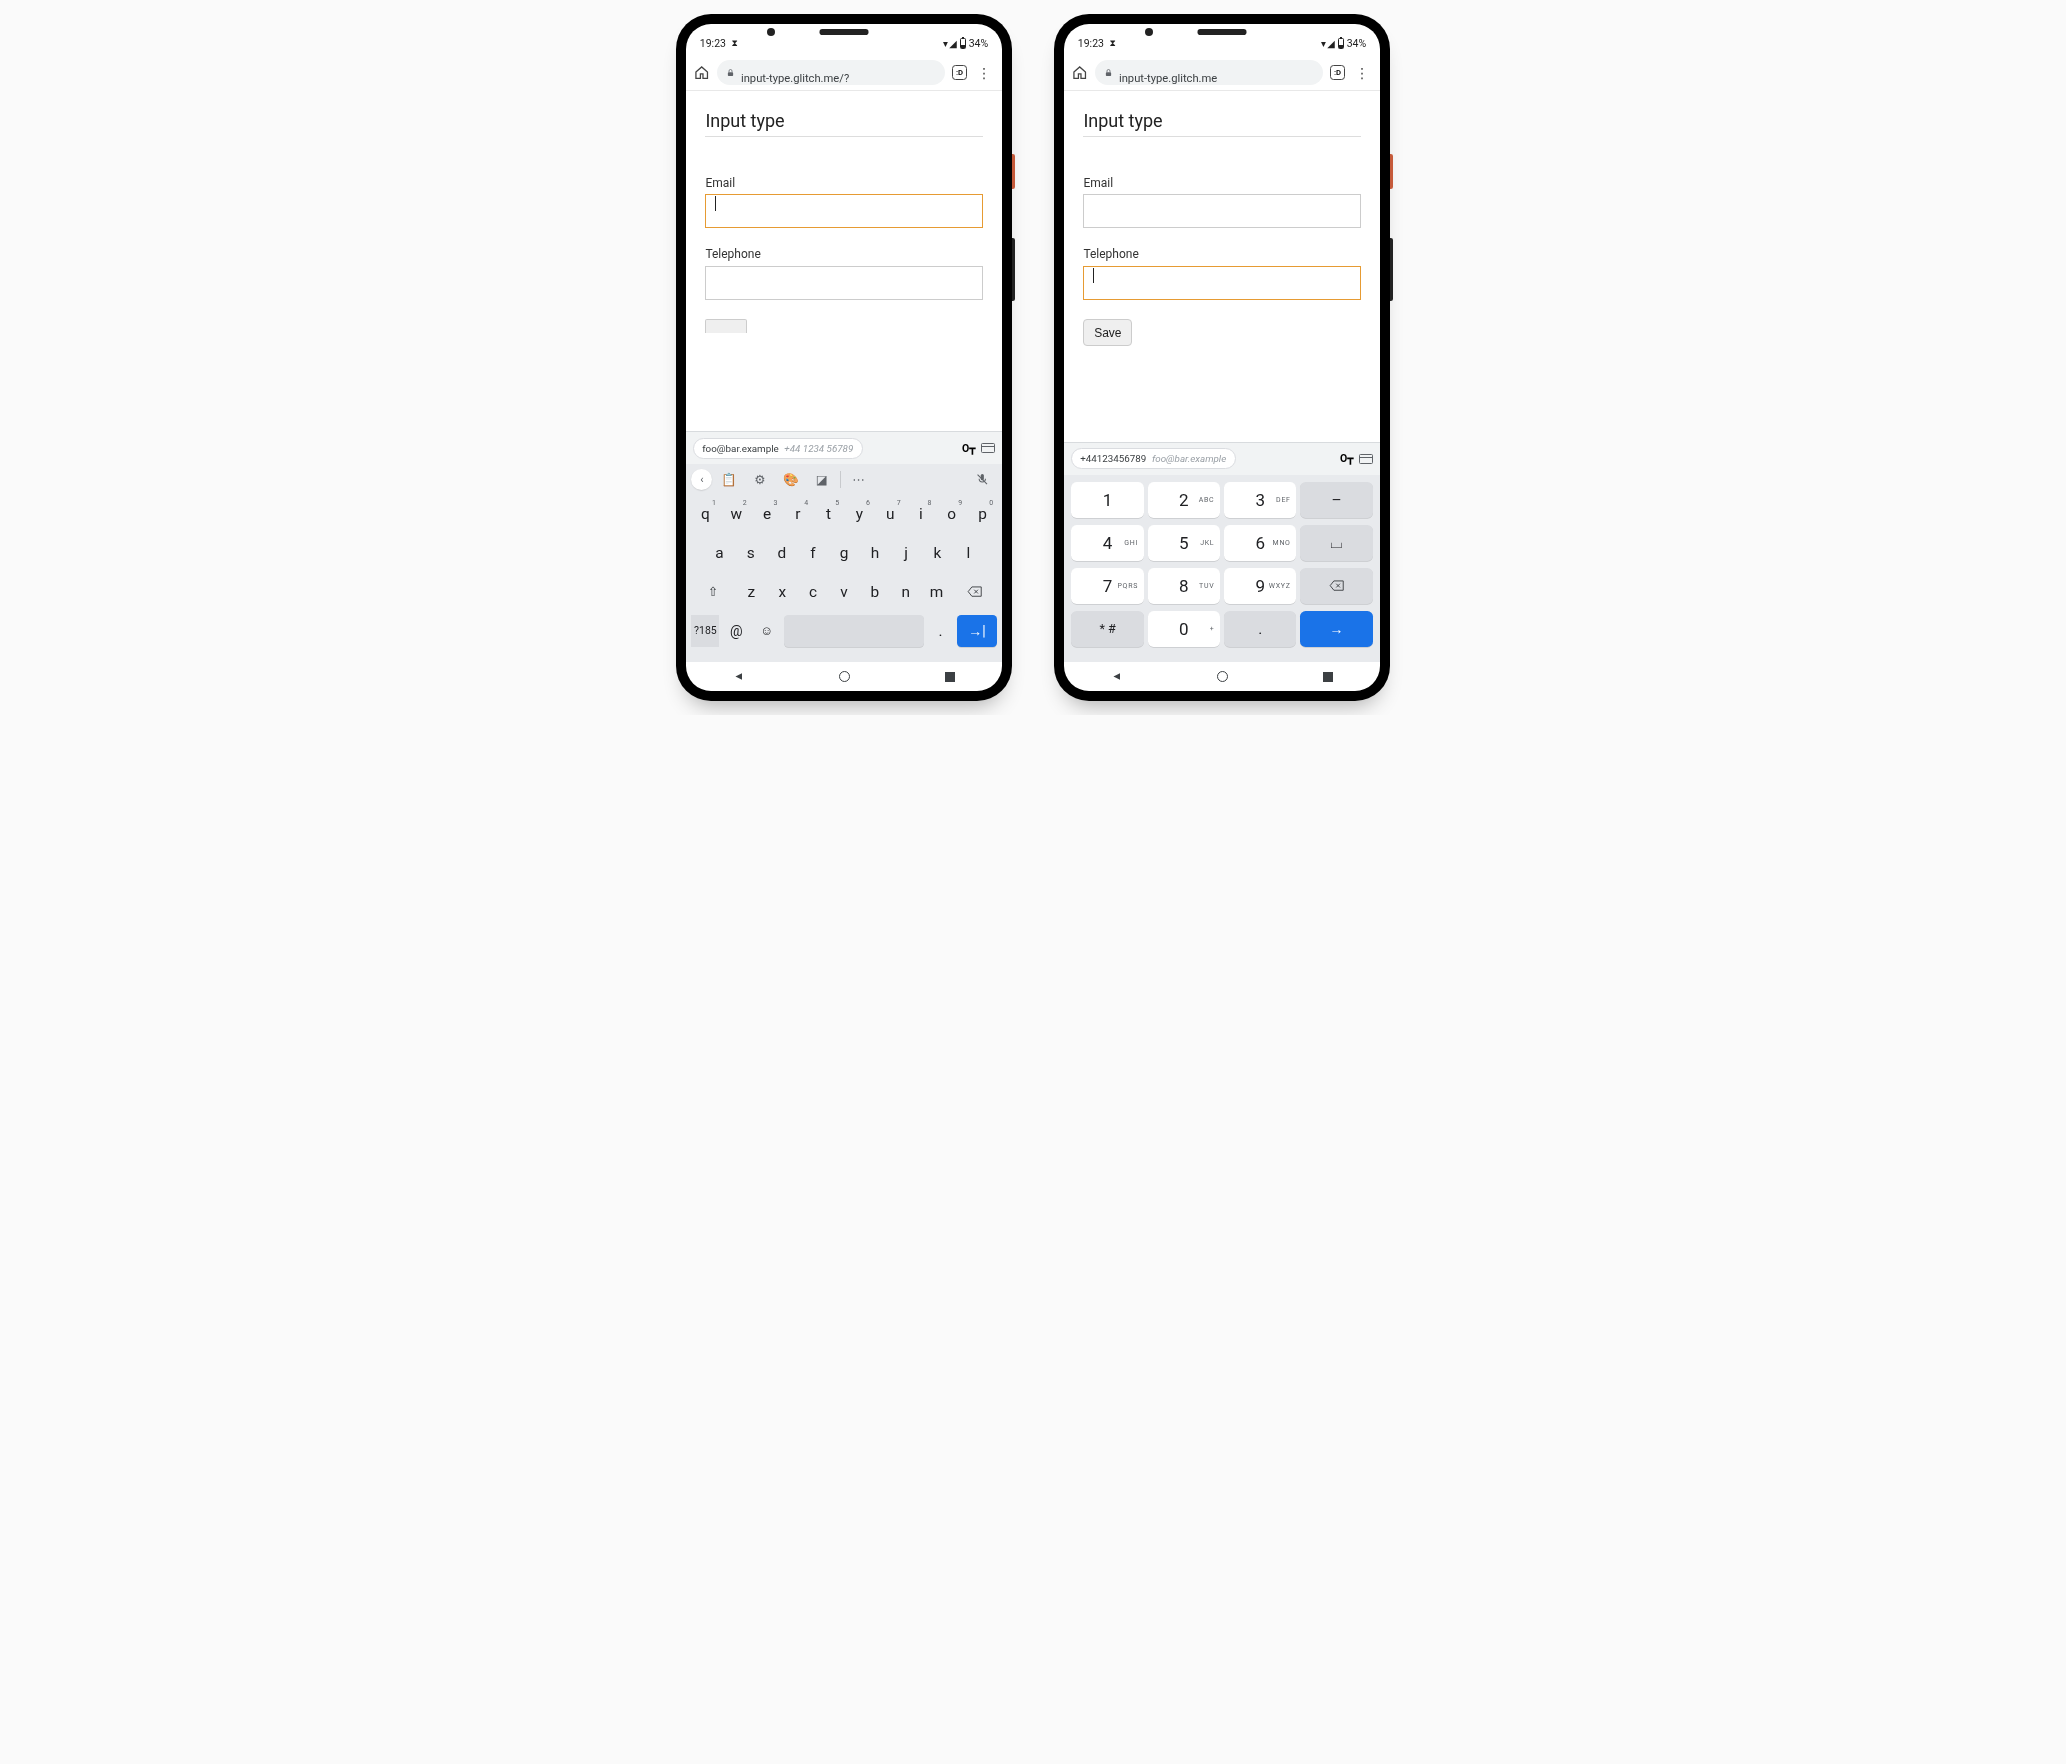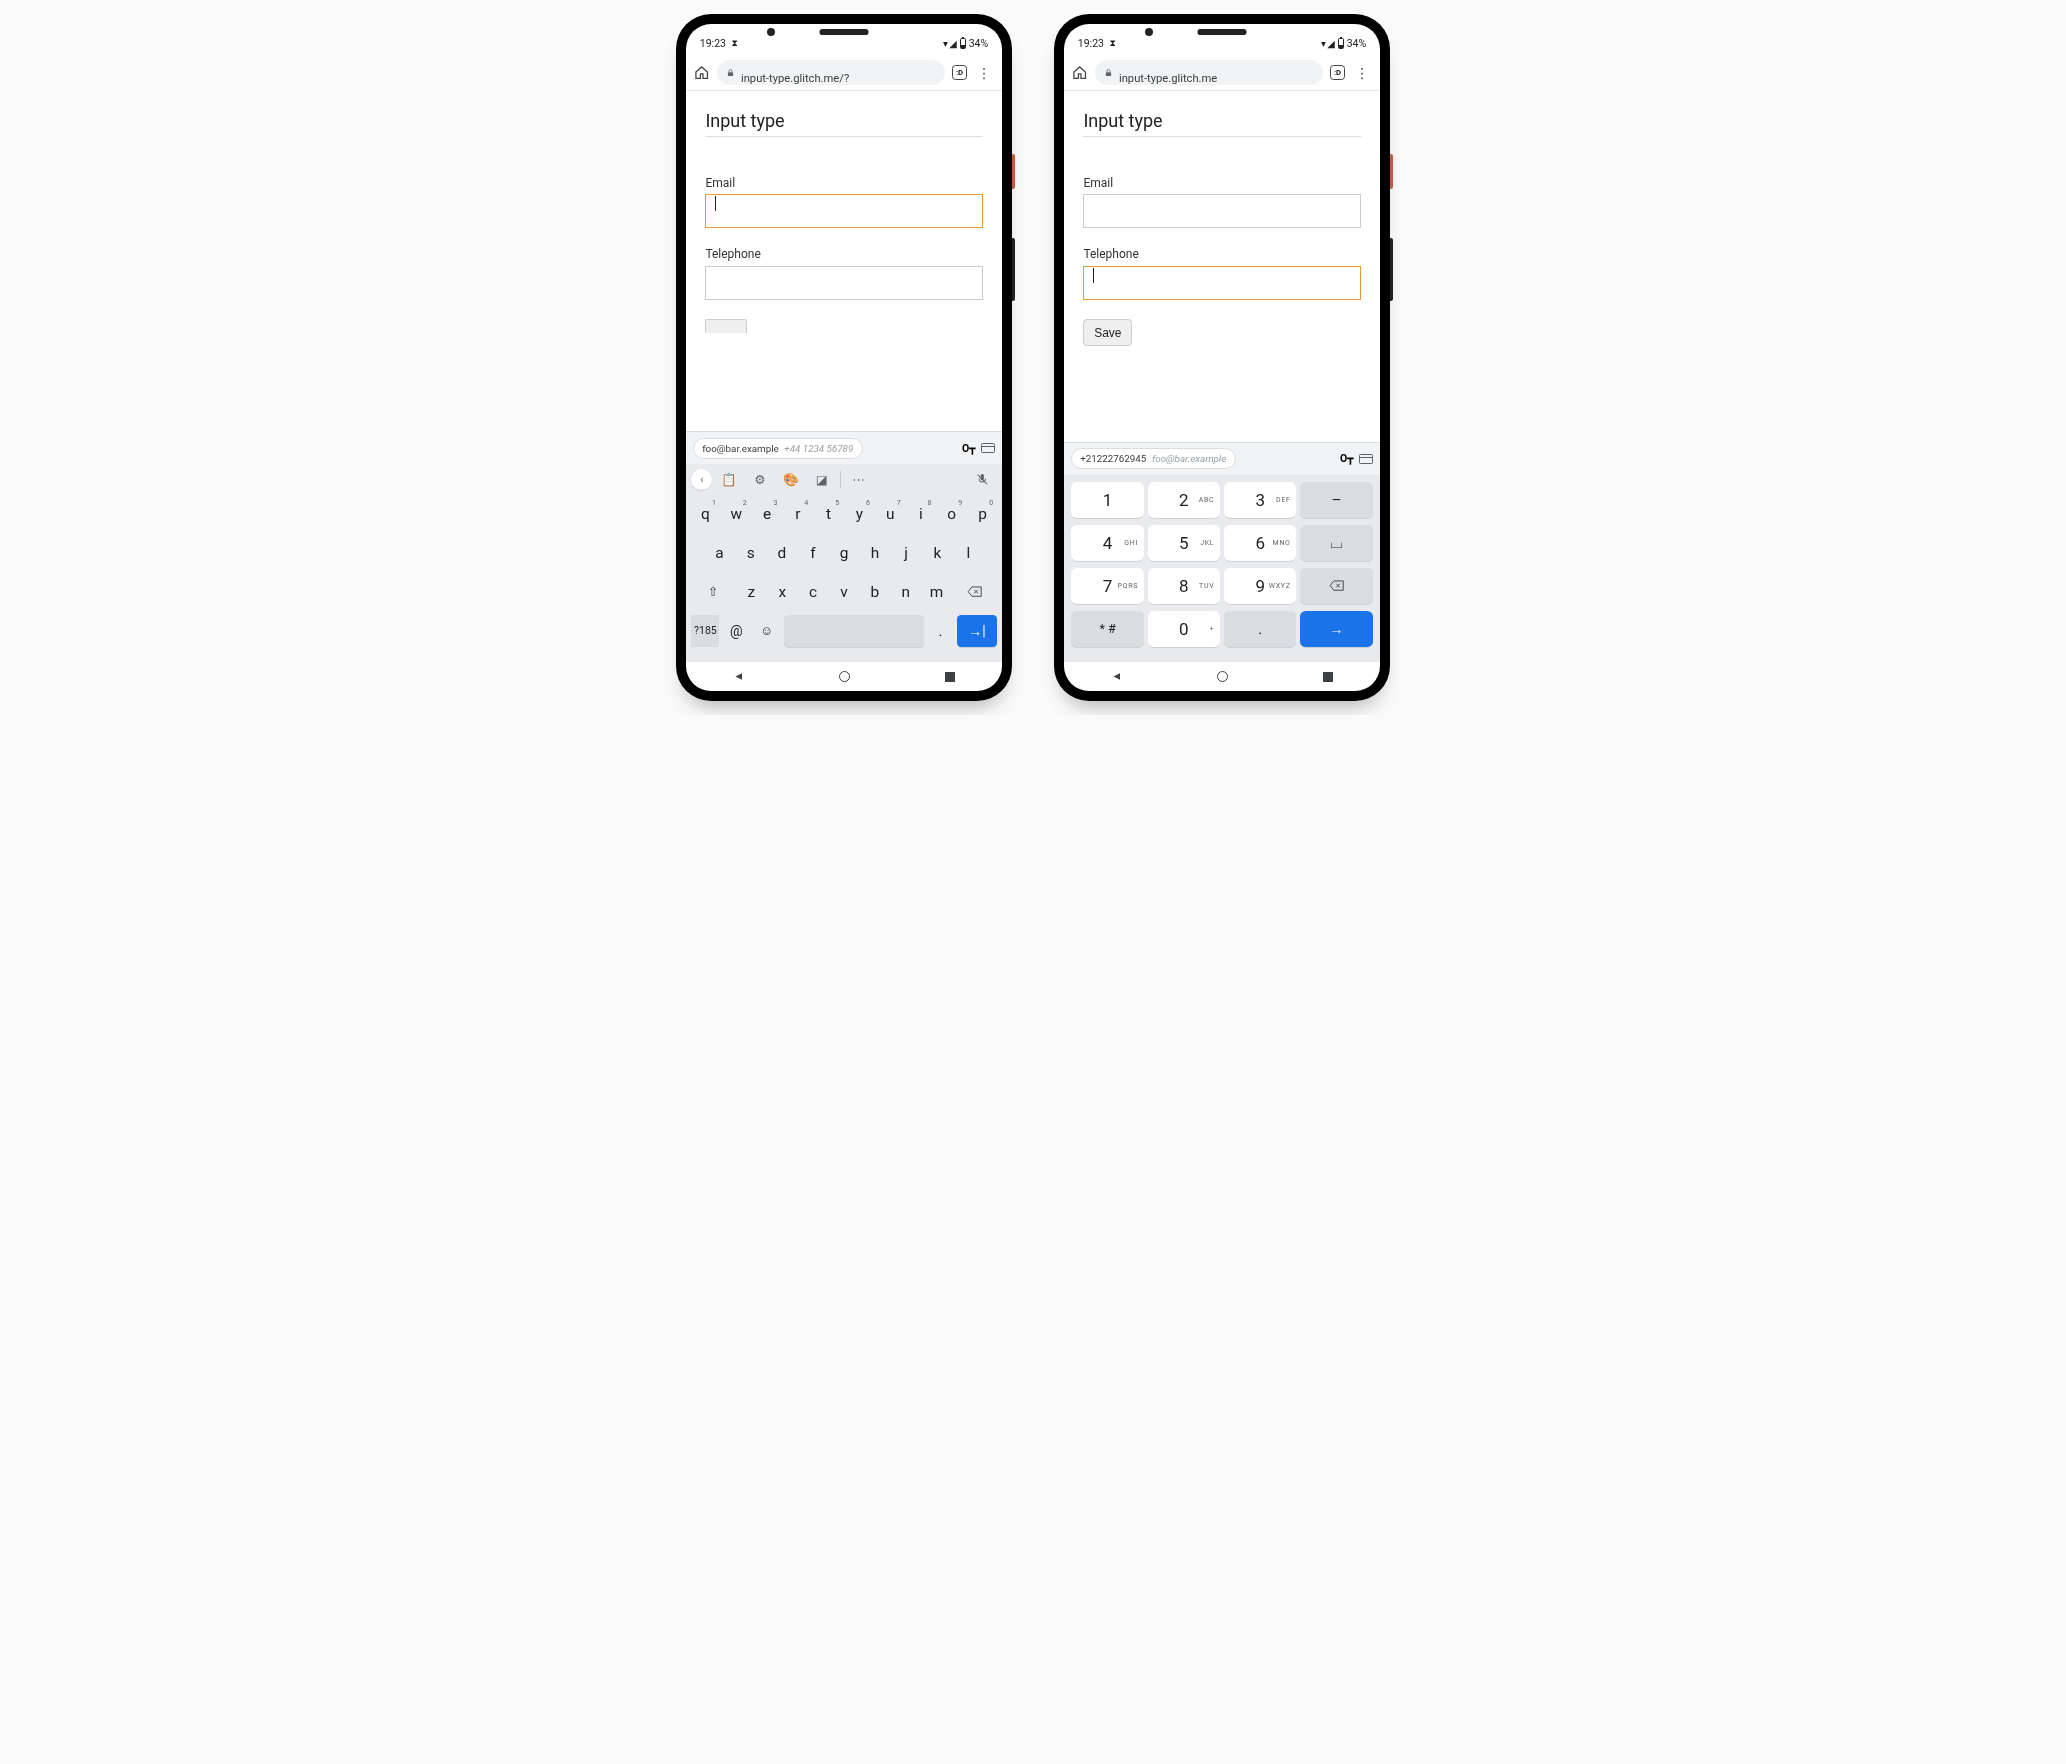--- a/index.html
+++ b/index.html
@@ -508,21 +508,21 @@
       <div class="text-input"></div>
 
       <div class="field-label">Telephone</div>
       <div class="text-input focused"><span class="cursor"></span></div>
 
       <button class="save-btn">Save</button>
     </div>
 
     <div class="suggest">
       <div class="suggest-chip">
-        <span>+21222762945</span>
+        <span>+44123456789</span>
         <span class="sep">foo@bar.example</span>
       </div>
       <div class="suggest-spacer"></div>
       <span class="key-icon"><b>O</b>┳</span>
       <span class="card-icon"></span>
     </div>
 
     <div class="numpad">
       <div class="num-row">
         <div class="num-key">

